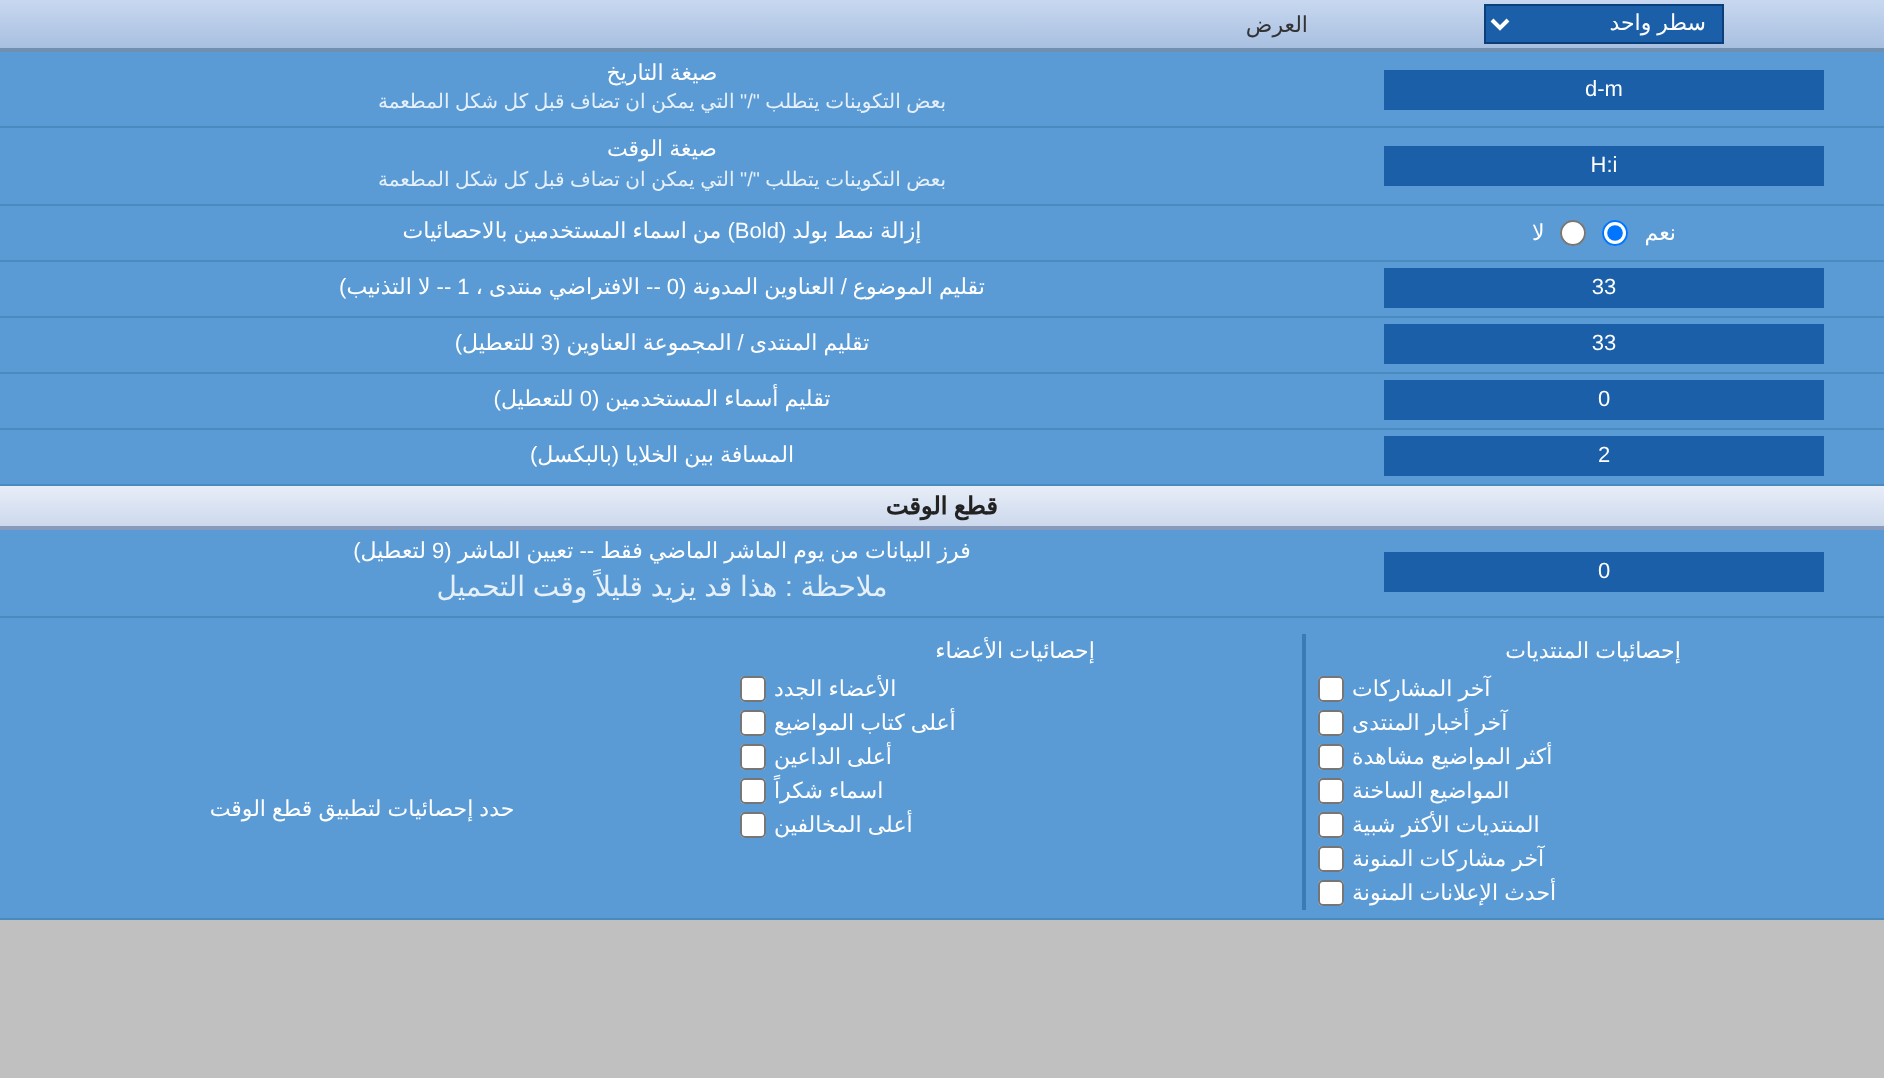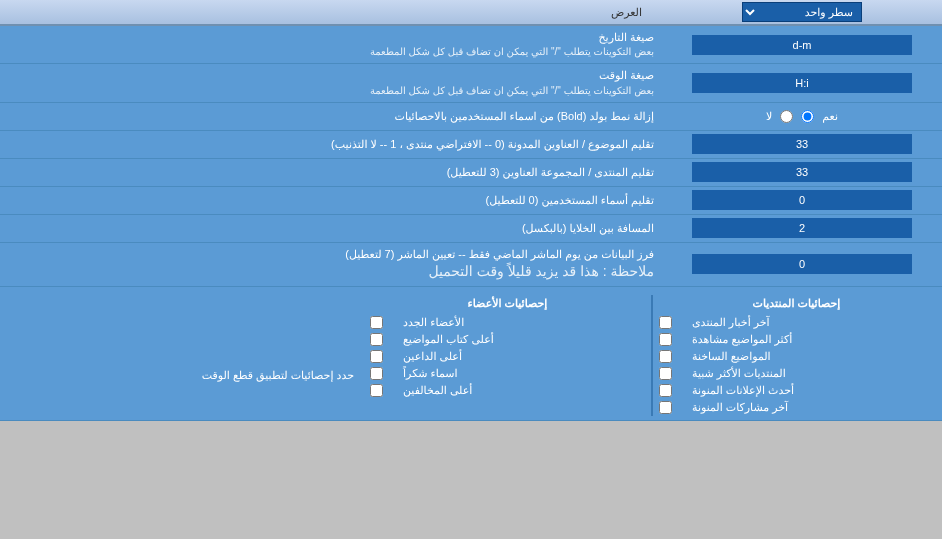--- a/index.html
+++ b/index.html
@@ -20,21 +20,21 @@
       display: flex;
       border-bottom: 1px solid #4a8bbf;
       align-items: center;
       min-height: 28px;
     }
 
     .row-label {
       flex: 1;
       padding: 4px 8px;
       color: #fff;
-      text-align: right;
+      text-align: center;
       font-size: 11px;
       line-height: 1.4;
     }
 
     .row-input {
       width: 280px;
       min-width: 280px;
       padding: 2px 4px;
       display: flex;
       align-items: center;
@@ -54,21 +54,21 @@
 
     .row-top {
       background: linear-gradient(to bottom, #c8d8f0, #a8c0e0);
       border-bottom: 2px solid #7090b0;
       min-height: 24px;
     }
 
     .top-label {
       flex: 1;
       text-align: right;
-      padding: 4px 20px;
+      padding: 4px 8px;
       color: #333;
       font-size: 11px;
     }
 
     .top-select {
       background: #1a5fa8;
       color: #fff;
       border: 1px solid #0a3f7a;
       font-size: 11px;
       padding: 2px 4px;
@@ -97,30 +97,30 @@
       flex: 1;
       text-align: center;
       padding: 3px 8px;
       color: #222;
       font-weight: bold;
       font-size: 12px;
     }
 
     .stats-col-header {
       color: #fff;
-      font-weight: bold;
+      font-weight: normal;
       font-size: 11px;
       text-align: center;
       padding: 2px 0 4px 0;
     }
 
     .stats-item {
       display: flex;
       align-items: flex-end;
-      gap: 20px;
+      gap: 4px;
       padding: 2px 0;
       color: #fff;
       font-size: 11px;
       justify-content: flex-end;
     }
 
     .stats-item input[type="checkbox"] {
       width: 13px;
       height: 13px;
       margin: 0;
@@ -191,59 +191,66 @@
     <div class="row-label">تقليم أسماء المستخدمين (0 للتعطيل)</div>
   </div>
 
   <div class="row">
     <div class="row-input">
       <input class="input-field" type="text" value="2" style="">
     </div>
     <div class="row-label">المسافة بين الخلايا (بالبكسل)</div>
   </div>
 
+  <div class="row section-title-row">
+    <div class="section-title">قطع الوقت</div>
+  </div>
 
   <div class="row">
     <div class="row-input">
       <input class="input-field" type="text" value="0" style="">
     </div>
     <div class="row-label">
-      <div>فرز البيانات من يوم الماشر الماضي فقط -- تعيين الماشر (7 لتعطيل)</div>
+      <div>فرز البيانات من يوم الماشر الماضي فقط -- تعيين الماشر (9 لتعطيل)</div>
       <div style="font-size:14px; opacity:0.85;">ملاحظة : هذا قد يزيد قليلاً وقت التحميل</div>
     </div>
   </div>
 
   <div class="row" style="min-height:120px; align-items:flex-start; padding-top:4px;">
 
     <div style="width:580px; display:flex; padding:4px 8px;">
 
       <div style="flex:1;">
         <div class="stats-col-header">إحصائيات المنتديات</div>
         <div class="stats-item">
+          <span>آخر المشاركات</span>
+          <input type="checkbox" style="">
+        </div>
+        <div class="stats-item">
           <span>آخر أخبار المنتدى</span>
           <input type="checkbox" style="">
         </div>
         <div class="stats-item">
           <span>أكثر المواضيع مشاهدة</span>
           <input type="checkbox" style="">
         </div>
         <div class="stats-item">
           <span>المواضيع الساخنة</span>
           <input type="checkbox" style="">
         </div>
         <div class="stats-item">
           <span>المنتديات الأكثر شبية</span>
           <input type="checkbox" style="">
         </div>
         <div class="stats-item">
+          <span>آخر مشاركات المنونة</span>
+          <input type="checkbox" style="">
+        </div>
+        <div class="stats-item">
           <span>أحدث الإعلانات المنونة</span>
-          <input type="checkbox" style="">
-        </div>
-        <div class="stats-item">
-          <span>آخر مشاركات المنونة</span>
           <input type="checkbox" style="">
         </div>
       </div>
 
       <div style="width:2px; background:#3a7ab5; margin:0 6px;"></div>
 
       <div style="flex:1;">
         <div class="stats-col-header">إحصائيات الأعضاء</div>
         <div class="stats-item">
           <span>الأعضاء الجدد</span>

